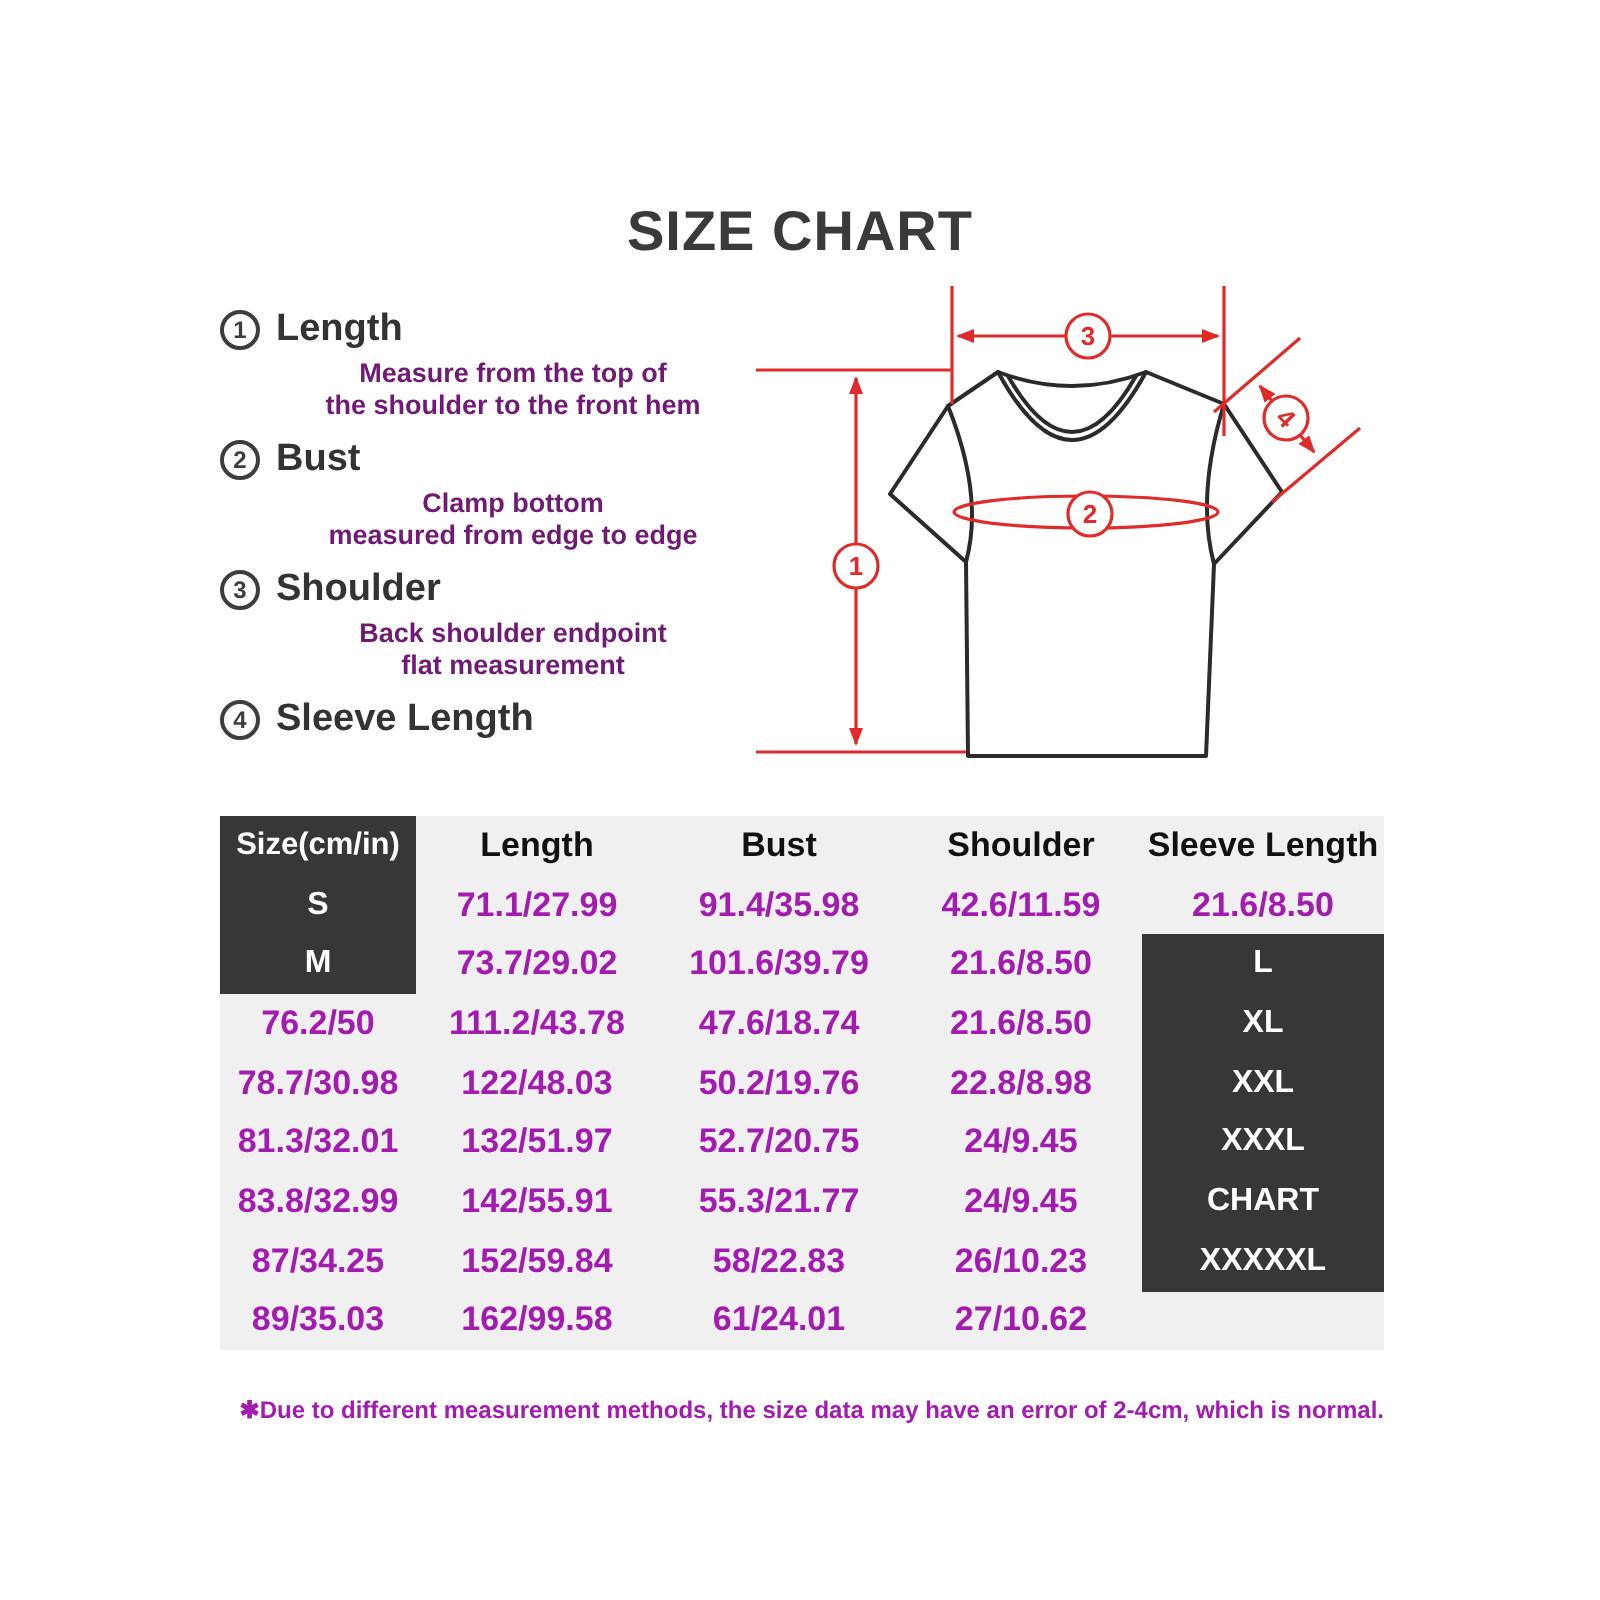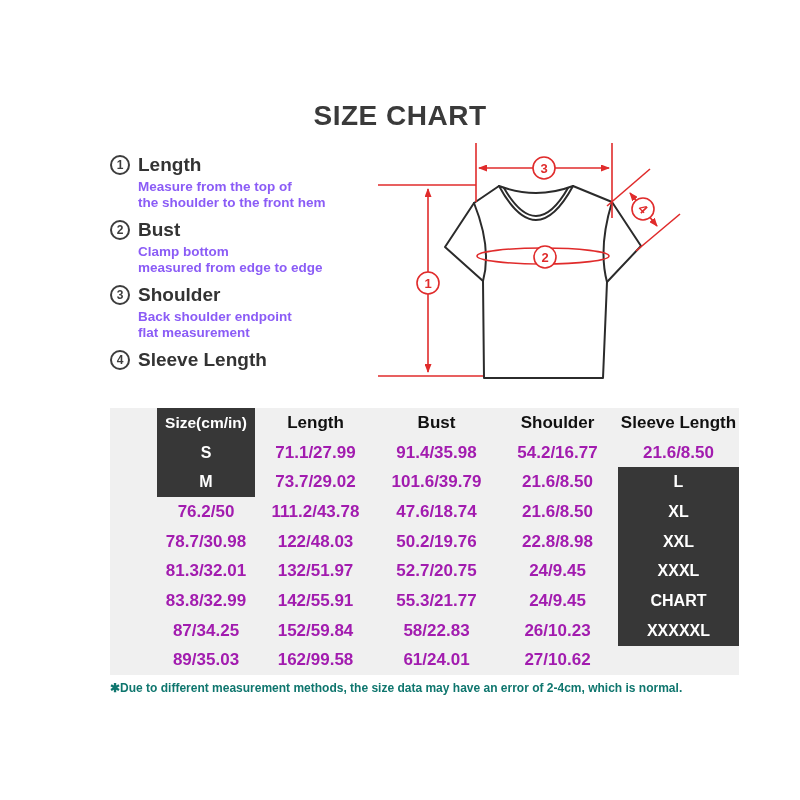--- a/index.html
+++ b/index.html
@@ -8,34 +8,34 @@
   .page-title{left:0;top:100px;width:800px;text-align:center;font-size:28px;font-weight:bold;
               color:#3a3a3a;letter-spacing:.5px;}
   
   .guide{left:110px;top:154px;width:265px;}
   .guide-item{margin-bottom:9px;}
   .guide-head{display:flex;align-items:center;gap:8px;}
   .num-circle{width:20px;height:20px;min-width:20px;border:2px solid #3d3d3d;border-radius:50%;
               box-sizing:border-box;display:flex;align-items:center;justify-content:center;
               font-size:12px;font-weight:bold;color:#3d3d3d;}
   .guide-label{font-size:19px;font-weight:bold;color:#333;}
-  .guide-desc{margin:3px 0 0 28px;font-size:13.5px;font-weight:bold;color:#8b5cf6;
-              line-height:1.15;white-space:pre-line;}
+  .guide-desc{margin:3px 0 0 28px;font-size:13.5px;font-weight:bold;color:#701a75;
+              line-height:1.15;white-space:pre-line;text-align:center;}
   
   .diagram{left:370px;top:135px;width:335px;height:270px;}
   
   .size-table{left:110px;top:408px;width:582px;background:#f0f0f0;display:grid;
-              grid-template-columns:98px repeat(4,1fr);grid-auto-rows:29.7px;padding-left:47px;}
+              grid-template-columns:98px repeat(4,1fr);grid-auto-rows:29.7px;}
   .cell{display:flex;align-items:center;justify-content:center;}
   .size-col{background:#373737;color:#ffffff;font-weight:bold;font-size:16px;}
   .corner{font-size:15.5px;}
   .th{font-weight:bold;font-size:17px;color:#111111;}
   .td{font-weight:bold;font-size:17px;color:#a21caf;}
-  .footnote{left:110px;top:681px;width:582px;text-align:left;font-size:12px;
-            font-weight:bold;color:#0f766e;}
+  .footnote{left:110px;top:698px;width:582px;text-align:right;font-size:12px;
+            font-weight:bold;color:#a21caf;}
 </style>
 </head>
 <body>
 
 <div class="abs page-title">SIZE CHART</div>
 
 <div class="abs guide">
   <div class="guide-item">
     <div class="guide-head">
       <span class="num-circle">1</span>
@@ -114,21 +114,21 @@
 
 <div class="abs size-table">
     <div class="cell size-col corner">Size(cm/in)</div>
     <div class="cell th">Length</div>
     <div class="cell th">Bust</div>
     <div class="cell th">Shoulder</div>
     <div class="cell th">Sleeve Length</div>
     <div class="cell size-col">S</div>
     <div class="cell td">71.1/27.99</div>
     <div class="cell td">91.4/35.98</div>
-    <div class="cell td">54.2/16.77</div>
+    <div class="cell td">42.6/11.59</div>
     <div class="cell td">21.6/8.50</div>
     <div class="cell size-col">M</div>
     <div class="cell td">73.7/29.02</div>
     <div class="cell td">101.6/39.79</div>
     <div class="cell td">21.6/8.50</div>
     <div class="cell size-col">L</div>
     <div class="cell td">76.2/50</div>
     <div class="cell td">111.2/43.78</div>
     <div class="cell td">47.6/18.74</div>
     <div class="cell td">21.6/8.50</div>

